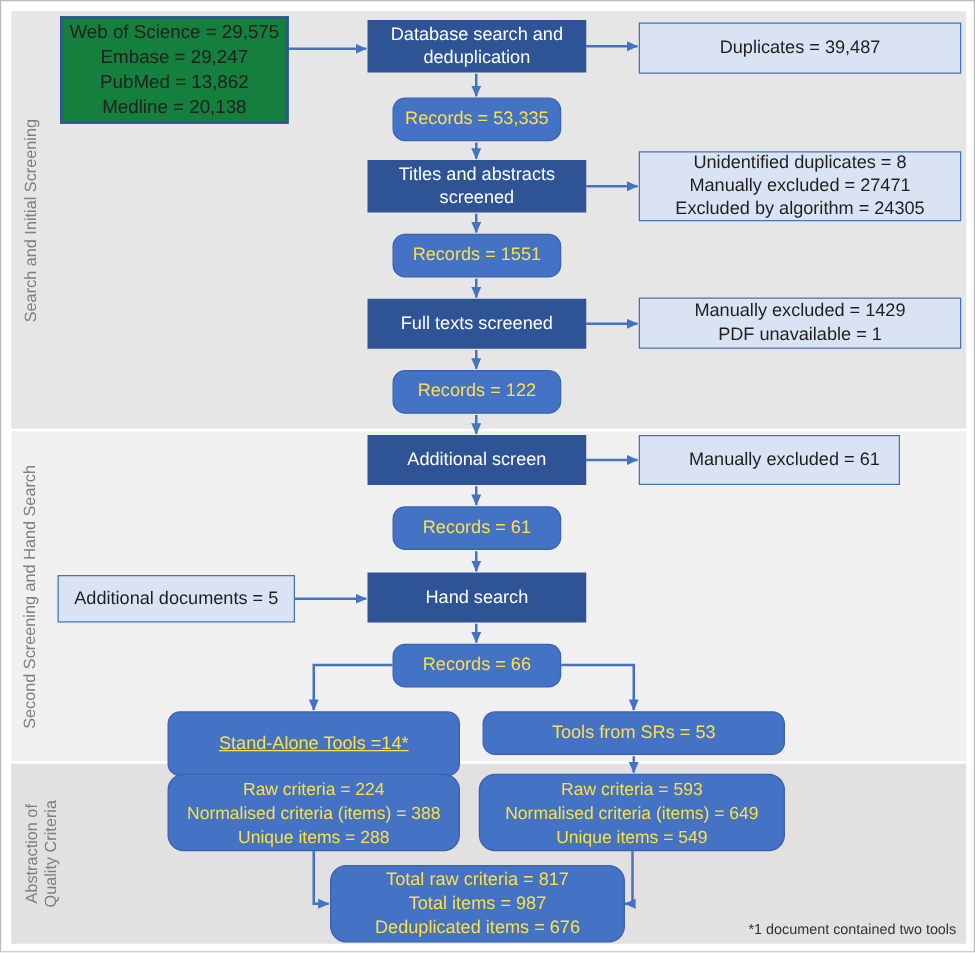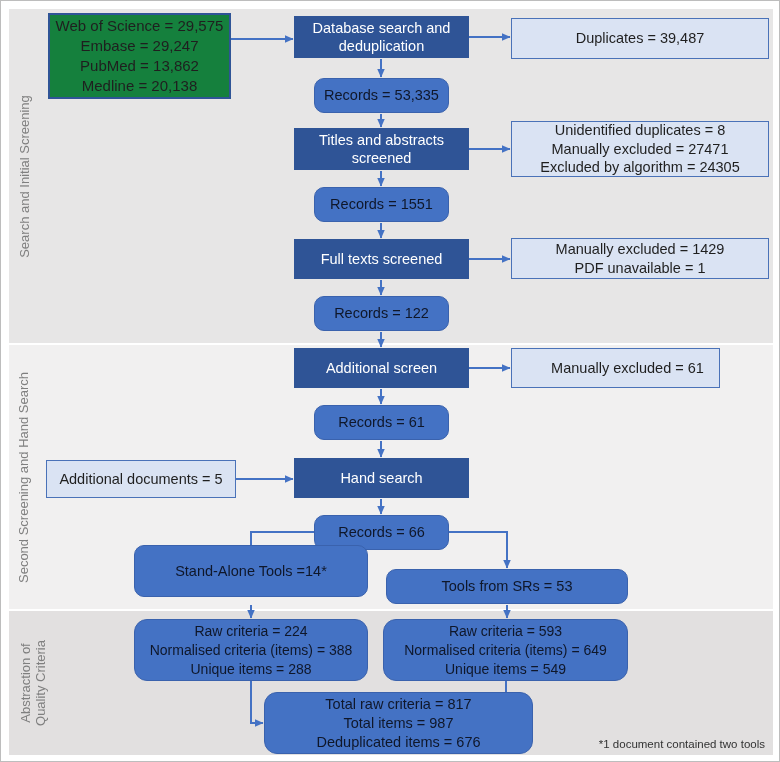--- a/index.html
+++ b/index.html
@@ -26,21 +26,21 @@
     white-space:nowrap;
     color:#7f7f7f; font-size:13px; line-height:15px; text-align:center;
   }
 
   .box { position:absolute; display:flex; flex-direction:column;
          align-items:center; justify-content:center; text-align:center;
          box-sizing:border-box; }
   .light { background:#dae3f3; border:1.5px solid #4a72b8; color:#1f1f1f; font-size:14.5px; line-height:19px; }
   .light-src { background:#15803d; border:2px solid #2f5496; color:#1f1f1f; font-size:15px; line-height:20px; }
   .dark  { background:#2f5496; color:#ffffff; font-size:14.5px; line-height:18px; padding:2px 14px; }
-  .mid   { background:#4472c4; border:1px solid #3a62ad; color:#0f172a;
+  .mid   { background:#4472c4; border:1px solid #3a62ad; color:#fde047;
            font-size:14.5px; line-height:19px; border-radius:10px; }
   .mid-lg { border-radius:13px;text-align:center; }
 
   #arrows { position:absolute; left:0; top:0; pointer-events:none; }
 
   .footnote { position:absolute; right:14px; top:737px; color:#333333; font-size:11.5px; }
 </style>
 </head>
 <body>
 
@@ -154,39 +154,39 @@
   <div class="box mid" style="left:313px; top:295px; width:135px; height:35px;">
     <span>Records = 122</span>
   </div>
   <div class="box mid" style="left:313px; top:404px; width:135px; height:35px;">
     <span>Records = 61</span>
   </div>
   <div class="box mid" style="left:313px; top:514px; width:135px; height:35px;">
     <span>Records = 66</span>
   </div>
 
-  <div class="box mid" style="left:133px; top:544px; width:234px; height:52px;">
+  <div class="box mid" style="left:133px; top:568px; width:234px; height:52px;text-decoration:underline;">
     <span>Stand-Alone Tools =14*</span>
   </div>
   <div class="box mid" style="left:385px; top:568px; width:242px; height:35px;">
     <span>Tools from SRs = 53</span>
   </div>
 
   <div class="box mid mid-lg" style="left:133px; top:618px; width:234px; height:62px; font-size:14px;">
     <span>Raw criteria = 224</span>
     <span>Normalised criteria (items) = 388</span>
     <span>Unique items = 288</span>
   </div>
   <div class="box mid mid-lg" style="left:382px; top:618px; width:245px; height:62px; font-size:14px;">
     <span>Raw criteria = 593</span>
     <span>Normalised criteria (items) = 649</span>
     <span>Unique items = 549</span>
   </div>
 
-  <div class="box mid mid-lg" style="left:263px; top:691px; width:269px; height:62px;">
+  <div class="box mid mid-lg" style="left:263px; top:691px; width:236px; height:62px;">
     <span>Total raw criteria = 817</span>
     <span>Total items = 987</span>
     <span>Deduplicated items = 676</span>
   </div>
 
   <div class="footnote">*1 document contained two tools</div>
 
 </div>
 
 </body></html>

